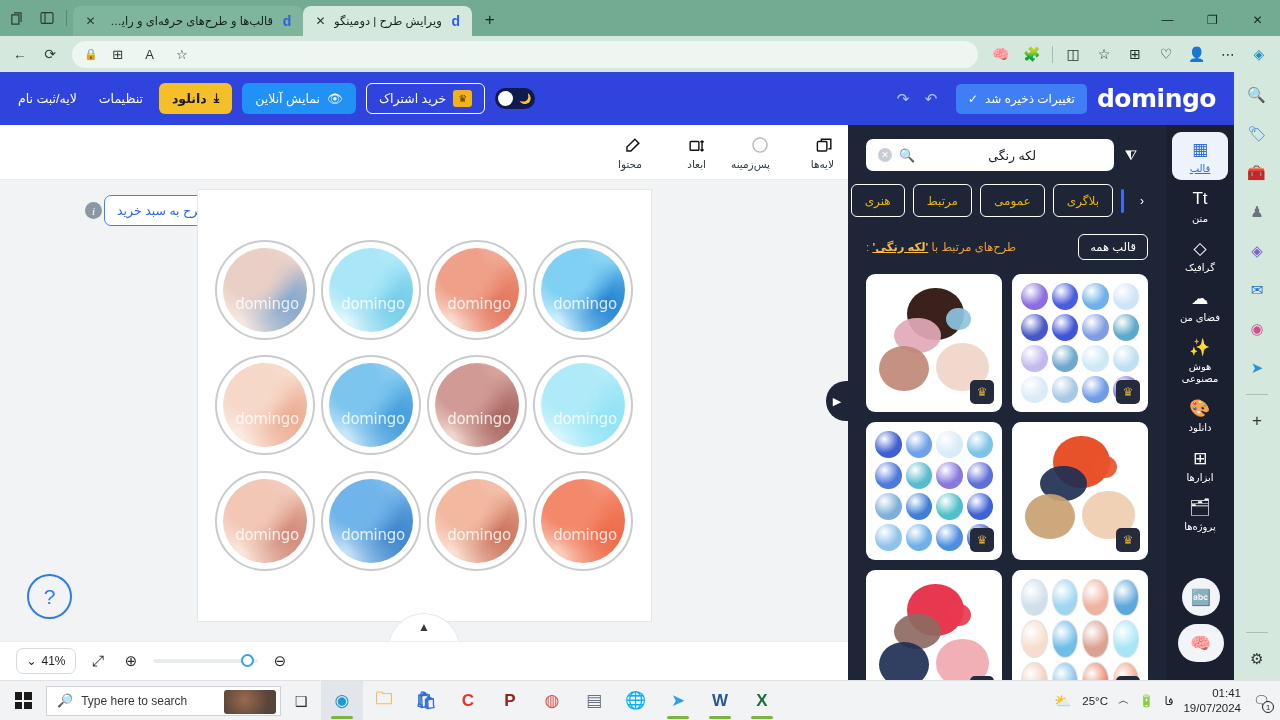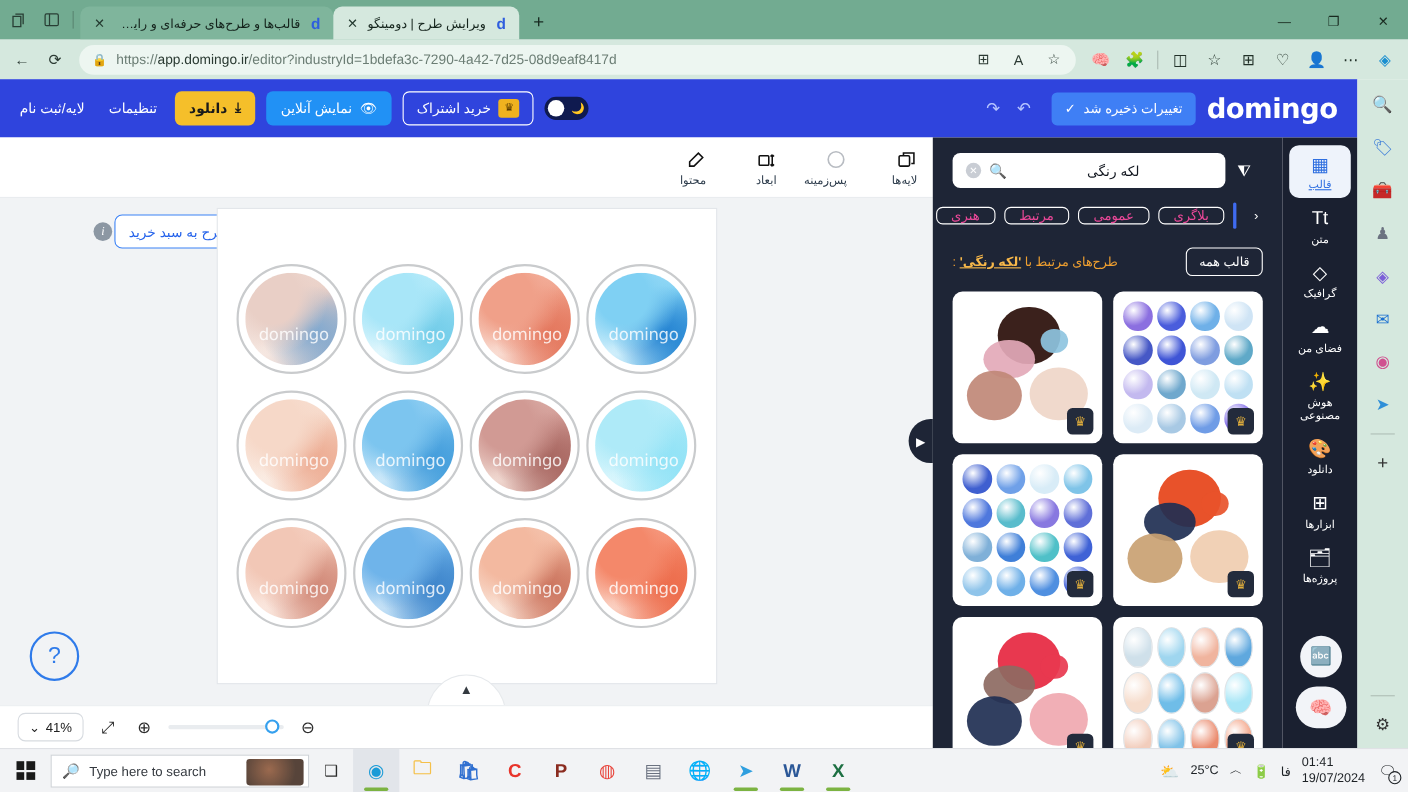--- a/index.html
+++ b/index.html
@@ -206,21 +206,21 @@
     flex: 1 1 auto; height: 32px; background: #fff; border-radius: 7px;
     display: flex; align-items: center; padding: 0 12px; gap: 7px; direction: rtl;
   }
   .search-box .sv { flex: 1 1 auto; font-size: 12.5px; color: #11161f; text-align: center; }
   .search-box .clear-x { width: 14px; height: 14px; border-radius: 50%; background: #c9cdd4;
                          color: #fff; font-size: 9px; display: flex; align-items: center; justify-content: center; }
   .search-box .mag { font-size: 13px; color: #1b2430; }
   .filter-ico { width: 34px; display: flex; align-items: center; justify-content: center;
                 color: #fff; font-size: 14px; }
   .chips-row { display: flex; align-items: center; gap: 8px; padding: 13px 18px 0 0; }
-  .chip { border: 1px solid #fff; color: #ec4899; border-radius: 6px; height: 16px;
+  .chip { border: 1px solid #fff; color: #eab308; border-radius: 6px; height: 33px;
           display: flex; align-items: center; padding: 0 13px; font-size: 12px; }
   .chip-arrow { color: #fff; font-size: 12px; padding: 0 4px 0 8px; }
   .chip-bar { width: 3px; height: 24px; background: #3f6bf0; border-radius: 2px; }
   .related-row { display: flex; align-items: center; justify-content: space-between;
                  padding: 17px 18px 0 18px; }
   .related-title { font-size: 11.5px; color: #f0a030; }
   .related-title b { color: #f8b84a; text-decoration: underline; }
   .btn-showall { border: 1px solid #fff; color: #fff; border-radius: 6px; height: 26px;
                  display: flex; align-items: center; padding: 0 11px; font-size: 11.5px; }
   .thumb-grid {
@@ -280,21 +280,21 @@
   }
   .tb-task { width: 40px; height: 40px; display: flex; align-items: center; justify-content: center;
              font-size: 14px; color: #2b2b2b; }
   .tbapp { width: 42px; height: 40px; display: flex; align-items: center; justify-content: center;
            position: relative; }
   .tbapp.active { background: #e2e5ea; }
   .tbapp .underline { position: absolute; bottom: 2px; width: 22px; height: 2.5px;
                       background: #7cb342; border-radius: 2px; }
   .tray { margin-left: auto; display: flex; align-items: center; gap: 10px; padding-right: 8px;
           font-size: 11.5px; color: #1d2125; }
-  .tray-clock { display: flex; flex-direction: column; align-items: flex-start; line-height: 1.25;
+  .tray-clock { display: flex; flex-direction: column; align-items: flex-end; line-height: 1.25;
                 font-size: 11.5px; color: #1d2125; }
   .notif { width: 21px; height: 21px; display: flex; align-items: center; justify-content: center;
            position: relative; }
   .notif .cnt { position: absolute; right: -2px; bottom: -2px; width: 12px; height: 12px;
                 border: 1px solid #1d2125; border-radius: 50%; font-size: 7.5px;
                 display: flex; align-items: center; justify-content: center; background: #f2f3f5; }
 </style>
 </head>
 <body>
 
@@ -336,21 +336,20 @@
       <div class="wc">❐</div>
       <div class="wc">✕</div>
     </div>
   </div>
 
   <div class="browser-navbar">
     <div class="nav-btn">←</div>
     <div class="nav-btn">⟳</div>
     <div class="omnibox">
       <span class="lock">🔒</span>
-      <span class="url"><span class="dim">https://</span><b style="font-weight:400">app.domingo.ir</b><span class="dim">/editor?industryId=1bdefa3c-7290-4a42-7d25-08d9eaf8417d</span></span>
       <span class="omni-ico">⊞</span>
       <span class="omni-ico">A</span>
       <span class="omni-ico">☆</span>
     </div>
     <div class="nav-right">
       <div class="ni">🧠</div>
       <div class="ni">🧩</div>
       <div class="vsep"></div>
       <div class="ni">◫</div>
       <div class="ni">☆</div>

